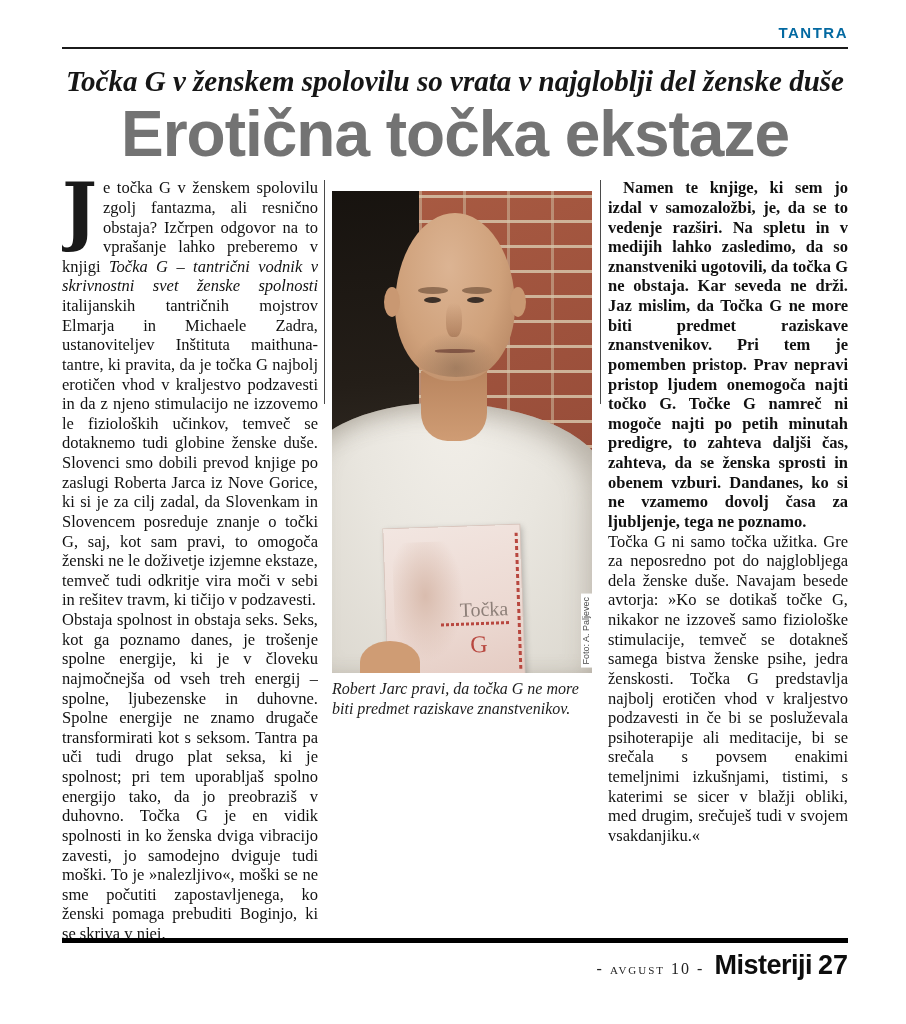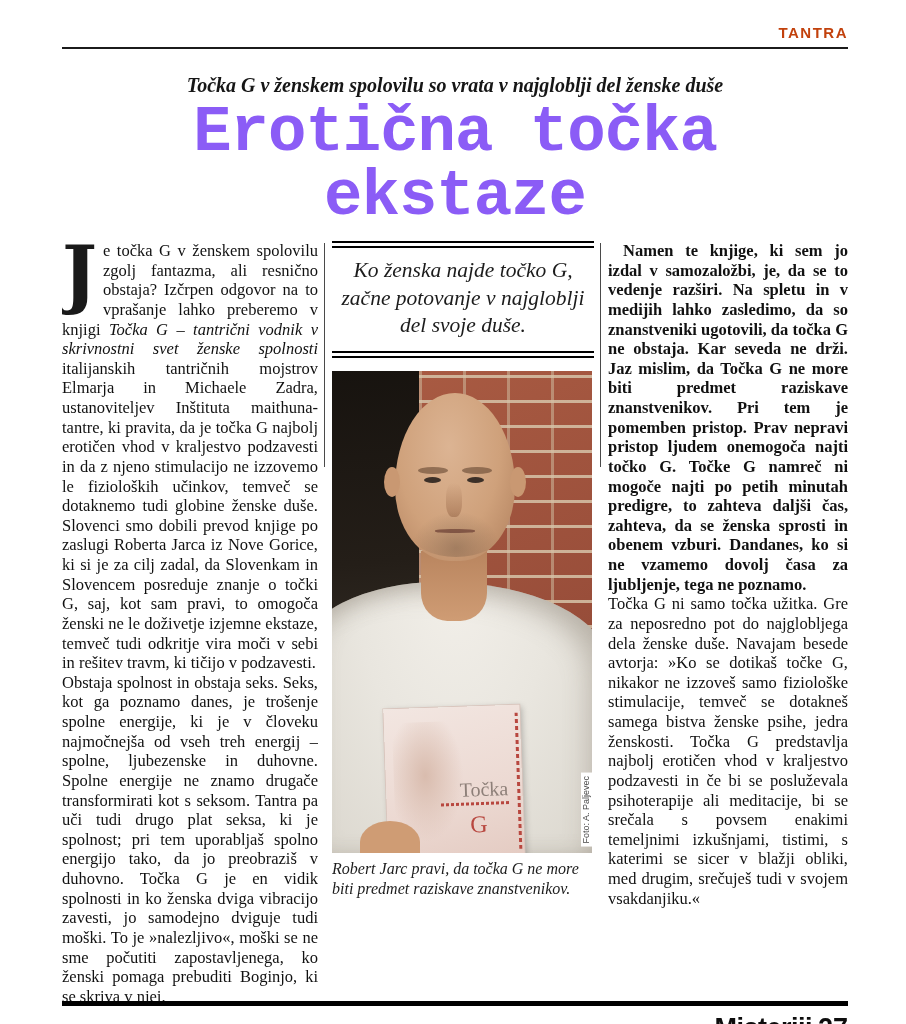--- a/index.html
+++ b/index.html
@@ -2,26 +2,26 @@
 <html lang="sl"><head>
 <meta charset="utf-8">
 <style>
   html,body{margin:0;padding:0;background:#e8e8e8;}
   .page{width:906px;height:1024px;background:#ffffff;position:relative;overflow:hidden;
         font-family:"Liberation Serif",serif;color:#111;margin:0 auto;}
   .inner{padding:24px 58px 0 62px;}
 
   
   .kicker{text-align:right;font-family:"Liberation Sans",sans-serif;font-weight:700;
-          font-size:15px;letter-spacing:1.5px;color:#c2410c;height:18px;}
+          font-size:15px;letter-spacing:1.5px;color:#0369a1;height:18px;}
   .headrule{height:2px;background:#1b1b1b;margin-top:5px;}
-  .subtitle{margin-top:25px;text-align:center;font-style:italic;font-weight:600;
-            font-size:20px;line-height:1.15;color:#161616;}
-  .title{margin:4px 0 12px;text-align:center;font-family:Liberation Mono, monospace;
-         font-weight:700;font-size:64px;line-height:1.0;letter-spacing:-1px;color:#8b5cf6;}
+  .subtitle{margin-top:16px;text-align:center;font-style:italic;font-weight:600;
+            font-size:29px;line-height:1.15;color:#161616;}
+  .title{margin:4px 0 12px;text-align:center;font-family:Liberation Sans, sans-serif;
+         font-weight:700;font-size:64px;line-height:1.0;letter-spacing:-1px;color:#737373;}
 
   
   .columns{display:flex;gap:14px;height:760px;overflow:hidden;position:relative;}
   .col{text-align:justify;font-size:16.5px;line-height:1.19;overflow:hidden;}
   .col-1{width:256px;} .col-2{width:262px;} .col-3{width:240px;}
   .col p{margin:0;}
   .question{font-style:italic;font-weight:bold;margin-top:9px !important;}
   .indent{text-indent:15px;font-weight:bold;}
   .booktitle{font-style:italic;}
   .dropcap{float:left;font-family:"DejaVu Serif",serif;font-weight:700;font-size:74px;
@@ -113,21 +113,20 @@
       <div class="vrule vrule-1"></div>
       <div class="vrule vrule-2"></div>
 
       <div class="col col-1">
         <p><span class="dropcap">J</span><span>e točka G v ženskem spolovilu zgolj fantazma, ali resnično obstaja? Izčrpen odgovor na to vprašanje lahko preberemo v knjigi </span><span class="booktitle">Točka G – tantrični vodnik v skrivnostni svet ženske spolnosti</span><span> italijanskih tantričnih mojstrov Elmarja in Michaele Zadra, ustanoviteljev Inštituta maithuna-tantre, ki pravita, da je točka G najbolj erotičen vhod v kraljestvo podzavesti in da z njeno stimulacijo ne izzovemo le fizioloških učinkov, temveč se dotaknemo tudi globine ženske duše. Slovenci smo dobili prevod knjige po zaslugi Roberta Jarca iz Nove Gorice, ki si je za cilj zadal, da Slovenkam in Slovencem posreduje znanje o točki G, saj, kot sam pravi, to omogoča ženski ne le doživetje izjemne ekstaze, temveč tudi odkritje vira moči v sebi in rešitev travm, ki tičijo v podzavesti.</span></p>
         <p>Obstaja spolnost in obstaja seks. Seks, kot ga poznamo danes, je trošenje spolne energije, ki je v človeku najmočnejša od vseh treh energij – spolne, ljubezenske in duhovne. Spolne energije ne znamo drugače transformirati kot s seksom. Tantra pa uči tudi drugo plat seksa, ki je spolnost; pri tem uporabljaš spolno energijo tako, da jo preobraziš v duhovno. Točka G je en vidik spolnosti in ko ženska dviga vibracijo zavesti, jo samodejno dviguje tudi moški. To je »nalezljivo«, moški se ne sme počutiti zapostavljenega, ko ženski pomaga prebuditi Boginjo, ki se skriva v njej.</p>
 
       </div>
 
       <div class="col col-2">
-        <div class="pullquote">Ko ženska najde točko G, začne potovanje v najgloblji del svoje duše.</div>
 
         <div class="photo">
           <div class="ph-door"></div>
           <div class="ph-brick"></div>
           <div class="ph-lightwall"></div>
           <div class="ph-shadow"></div>
           <div class="ph-shirt"></div>
           <div class="ph-neck"></div>
           <div class="ph-head"></div>
           <div class="ph-ear-l"></div>

